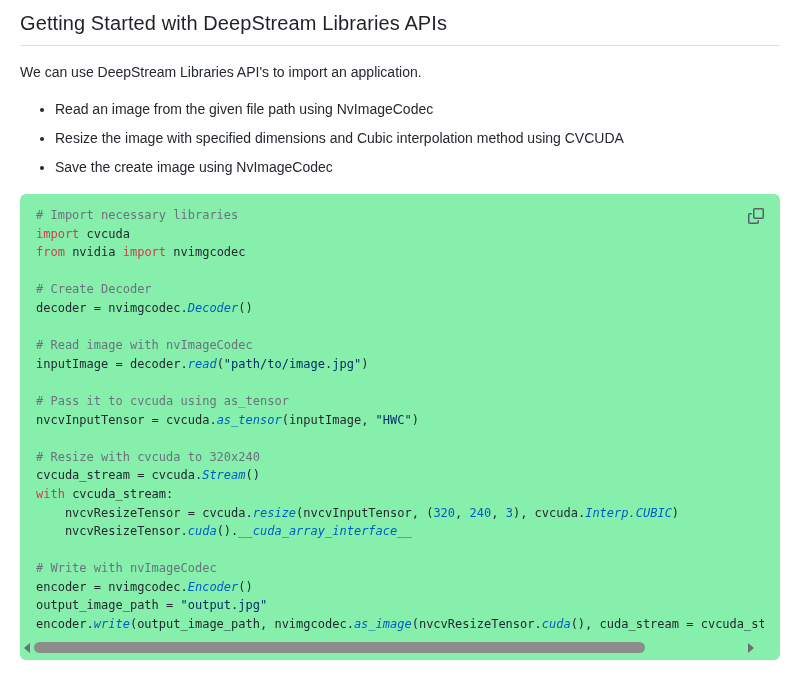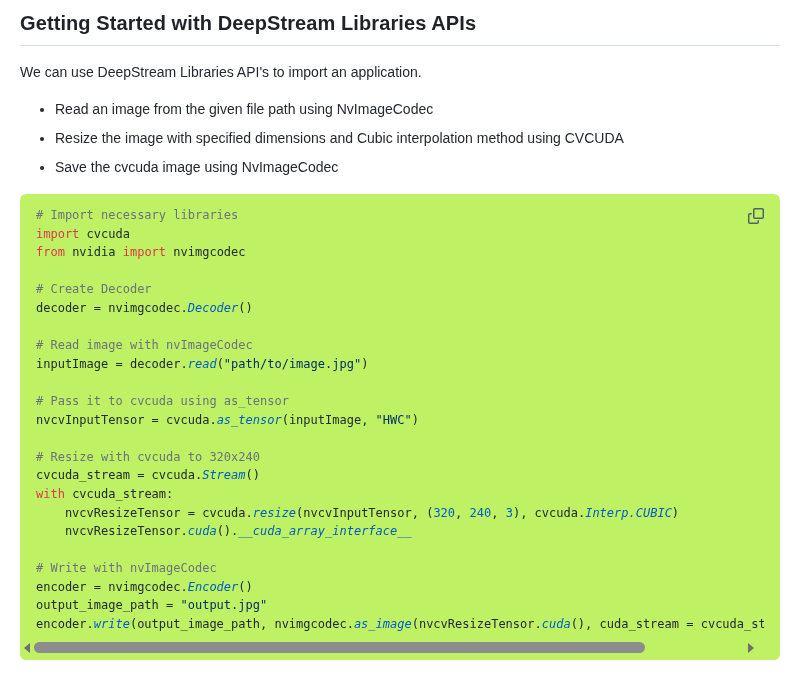--- a/index.html
+++ b/index.html
@@ -6,38 +6,38 @@
   html, body { margin: 0; padding: 0; }
   body {
     width: 800px; height: 700px; overflow: hidden;
     background: #ffffff;
     font-family: "Liberation Sans", sans-serif;
     color: #24292f;
   }
   .page { padding: 12px 20px 0 20px; height: 700px; }
 
   h2.doc-title {
-    font-size: 20px; font-weight: 700; color: #1f2328;
+    font-size: 20px; font-weight: 400; color: #1f2328;
     margin: 0 0 16px 0; padding-bottom: 10px;
     border-bottom: 1px solid #d8dee4;
     letter-spacing: 0.1px;
   }
   p.doc-para {
     font-size: 14px; line-height: 1.5; margin: 0 0 16px 0; color: #24292f;
   }
   ul.doc-bullets {
     margin: 6px 0 16px 0; padding-left: 35px; list-style: disc;
   }
   ul.doc-bullets li {
     font-size: 14px; line-height: 1.5; margin: 8px 0; color: #24292f;
   }
 
   .codeblock {
     position: relative;
-    background: #bef264;
+    background: #86efac;
     border-radius: 6px;
     height: 466px;
     padding: 12px 16px 0 16px;
     overflow: hidden;
   }
   .code-content {
     font-family: "DejaVu Sans Mono", "Liberation Mono", monospace;
     font-size: 12px; line-height: 18.6px;
     white-space: pre;
     overflow: hidden;
@@ -79,21 +79,21 @@
 <div class="page">
 
   <h2 class="doc-title">Getting Started with DeepStream Libraries APIs</h2>
 
   <p class="doc-para">We can use DeepStream Libraries API's to import an application.</p>
 
 
   <ul class="doc-bullets">
       <li>Read an image from the given file path using NvImageCodec</li>
       <li>Resize the image with specified dimensions and Cubic interpolation method using CVCUDA</li>
-      <li>Save the cvcuda image using NvImageCodec</li>
+      <li>Save the create image using NvImageCodec</li>
     </ul>
 
   <div class="codeblock">
 
     <div class="code-content"><div class="code-line"><span class="tok-comment"># Import necessary libraries</span></div><div class="code-line"><span class="tok-keyword">import</span><span class="tok-plain"> cvcuda</span></div><div class="code-line"><span class="tok-keyword">from</span><span class="tok-plain"> nvidia </span><span class="tok-keyword">import</span><span class="tok-plain"> nvimgcodec</span></div><div class="code-line">&nbsp;</div><div class="code-line"><span class="tok-comment"># Create Decoder</span></div><div class="code-line"><span class="tok-plain">decoder = nvimgcodec.</span><span class="tok-func">Decoder</span><span class="tok-plain">()</span></div><div class="code-line">&nbsp;</div><div class="code-line"><span class="tok-comment"># Read image with nvImageCodec</span></div><div class="code-line"><span class="tok-plain">inputImage = decoder.</span><span class="tok-func">read</span><span class="tok-plain">(</span><span class="tok-string">"path/to/image.jpg"</span><span class="tok-plain">)</span></div><div class="code-line">&nbsp;</div><div class="code-line"><span class="tok-comment"># Pass it to cvcuda using as_tensor</span></div><div class="code-line"><span class="tok-plain">nvcvInputTensor = cvcuda.</span><span class="tok-func">as_tensor</span><span class="tok-plain">(inputImage, </span><span class="tok-string">"HWC"</span><span class="tok-plain">)</span></div><div class="code-line">&nbsp;</div><div class="code-line"><span class="tok-comment"># Resize with cvcuda to 320x240</span></div><div class="code-line"><span class="tok-plain">cvcuda_stream = cvcuda.</span><span class="tok-func">Stream</span><span class="tok-plain">()</span></div><div class="code-line"><span class="tok-keyword">with</span><span class="tok-plain"> cvcuda_stream:</span></div><div class="code-line"><span class="tok-plain">    nvcvResizeTensor = cvcuda.</span><span class="tok-func">resize</span><span class="tok-plain">(nvcvInputTensor, (</span><span class="tok-num">320</span><span class="tok-plain">, </span><span class="tok-num">240</span><span class="tok-plain">, </span><span class="tok-num">3</span><span class="tok-plain">), cvcuda.</span><span class="tok-func">Interp.CUBIC</span><span class="tok-plain">)</span></div><div class="code-line"><span class="tok-plain">    nvcvResizeTensor.</span><span class="tok-func">cuda</span><span class="tok-plain">().</span><span class="tok-func">__cuda_array_interface__</span></div><div class="code-line">&nbsp;</div><div class="code-line"><span class="tok-comment"># Write with nvImageCodec</span></div><div class="code-line"><span class="tok-plain">encoder = nvimgcodec.</span><span class="tok-func">Encoder</span><span class="tok-plain">()</span></div><div class="code-line"><span class="tok-plain">output_image_path = </span><span class="tok-string">"output.jpg"</span></div><div class="code-line"><span class="tok-plain">encoder.</span><span class="tok-func">write</span><span class="tok-plain">(output_image_path, nvimgcodec.</span><span class="tok-func">as_image</span><span class="tok-plain">(nvcvResizeTensor.</span><span class="tok-func">cuda</span><span class="tok-plain">(), cuda_stream = cvcuda_stre</span></div></div>
 
     <button class="copy-btn" title="Copy">
       <span>
         <svg width="16" height="16" viewBox="0 0 16 16" fill="#57606a" aria-hidden="true">
           <path d="M0 6.75C0 5.784.784 5 1.75 5h1.5a.75.75 0 0 1 0 1.5h-1.5a.25.25 0 0 0-.25.25v7.5c0 .138.112.25.25.25h7.5a.25.25 0 0 0 .25-.25v-1.5a.75.75 0 0 1 1.5 0v1.5A1.75 1.75 0 0 1 9.25 16h-7.5A1.75 1.75 0 0 1 0 14.25Z"></path>

